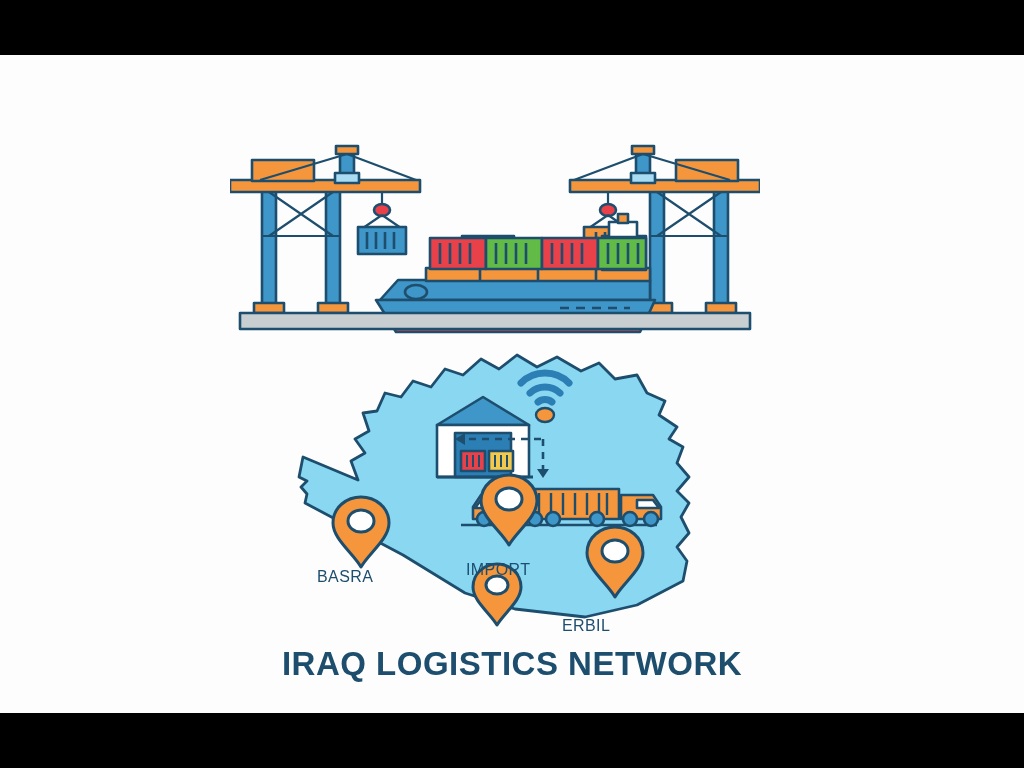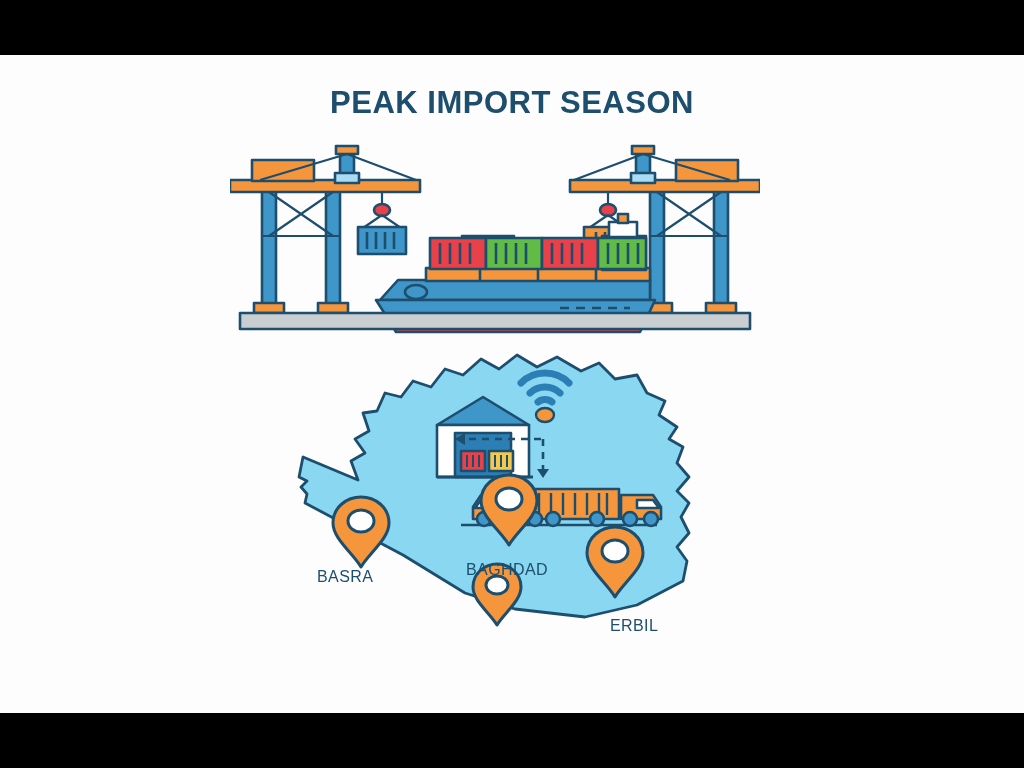--- a/index.html
+++ b/index.html
@@ -26,33 +26,32 @@
   #title-bottom{top:590px;font-size:33px;}
   svg{display:block;}
   #port-art{position:absolute;left:230px;top:85px;}
   #map-art{position:absolute;left:285px;top:280px;}
   .maplabel{
     position:absolute;font-weight:normal;color:#1d4e6e;font-size:16px;
     letter-spacing:0.4px;white-space:nowrap;
   }
   #label-basra{left:317px;top:513px;}
   #label-baghdad{left:466px;top:506px;}
-  #label-erbil{left:610px;top:562px;}
+  #label-erbil{left:562px;top:562px;}
 </style>
 </head>
 <body>
 
 <div id="stage">
 
   <div class="letterbox" id="bar-top"></div>
   <div class="letterbox" id="bar-bottom"></div>
 
   <div id="slide">
 
-    <div class="title" id="title-top">PEAK IMPORT SEASON</div>
 
     <div id="port-art">
       <svg width="530" height="200" viewBox="0 0 530 200">
         <g stroke="#1d4e6e" stroke-width="2.6" stroke-linejoin="round" fill="none">
 
           <g>
 
             <rect x="32" y="45" width="14" height="122" fill="#3f96c9"></rect>
             <rect x="96" y="45" width="14" height="122" fill="#3f96c9"></rect>
 
@@ -598,18 +597,19 @@
           <g>
             <path d="M302 218 C302 202 316 192 330 192 C344 192 358 202 358 218
                      C358 234 338 248 330 262 C322 248 302 234 302 218 Z" fill="#f5963c" stroke="#1d4e6e" stroke-width="3"></path>
             <ellipse cx="330" cy="216" rx="13" ry="11" fill="#ffffff" stroke="#1d4e6e" stroke-width="3"></ellipse>
           </g>
         </g>
       </svg>
     </div>
 
     <div class="maplabel" id="label-basra">BASRA</div>
-    <div class="maplabel" id="label-baghdad">BAGHDAD</div>
+    <div class="maplabel" id="label-baghdad">IMPORT</div>
     <div class="maplabel" id="label-erbil">ERBIL</div>
 
+    <div class="title" id="title-bottom">IRAQ LOGISTICS NETWORK</div>
 
   </div>
 </div>
 
 </body></html>

